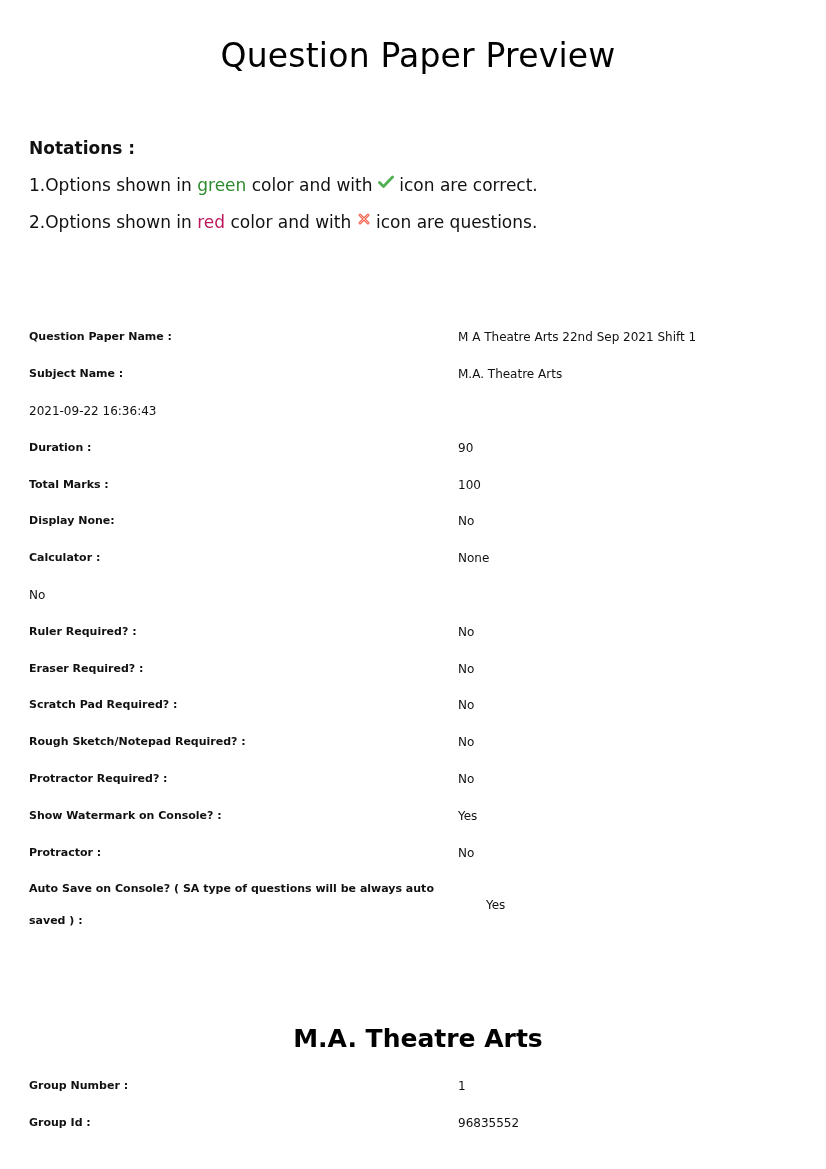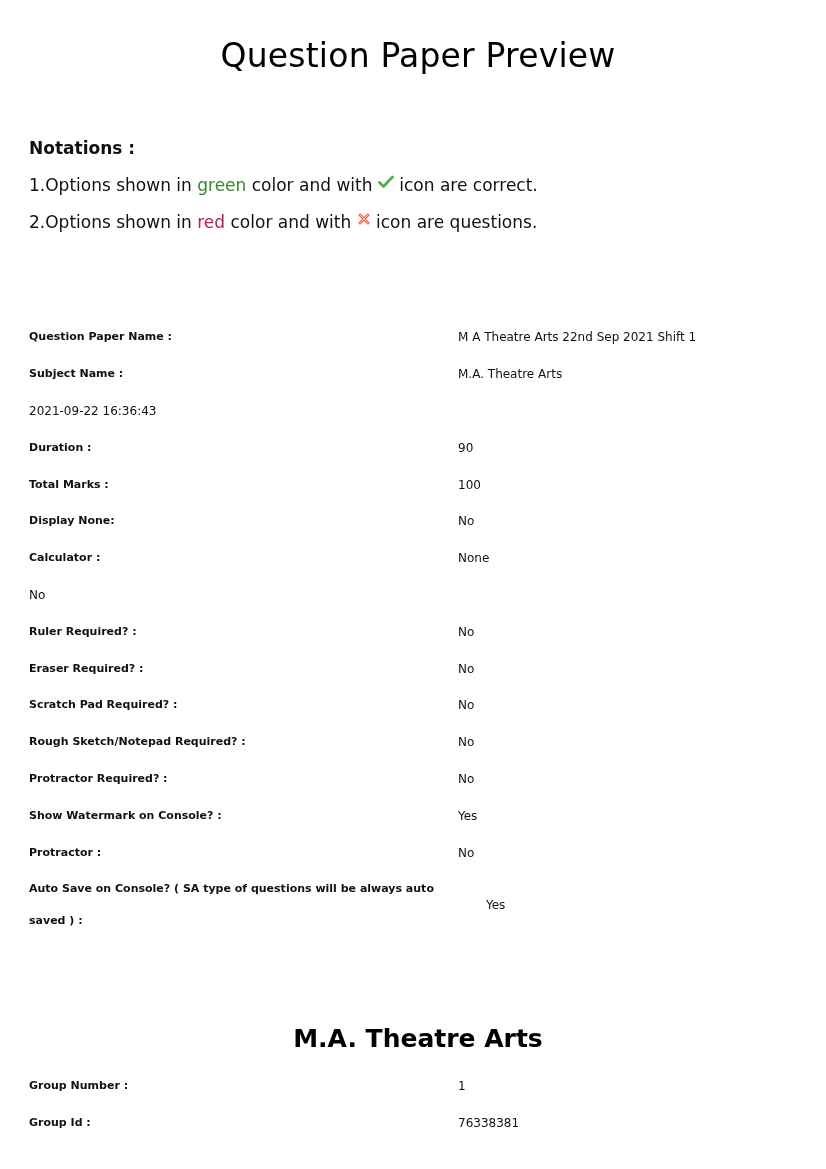--- a/index.html
+++ b/index.html
@@ -178,15 +178,15 @@
 
 <div class="section-title">M.A. Theatre Arts</div>
 
 <div class="group-table">
   <div class="row">
     <div class="label">Group Number :</div>
     <div class="value">1</div>
   </div>
   <div class="row">
     <div class="label">Group Id :</div>
-    <div class="value">76338381</div>
+    <div class="value">96835552</div>
   </div>
 </div>
 
 </body></html>

